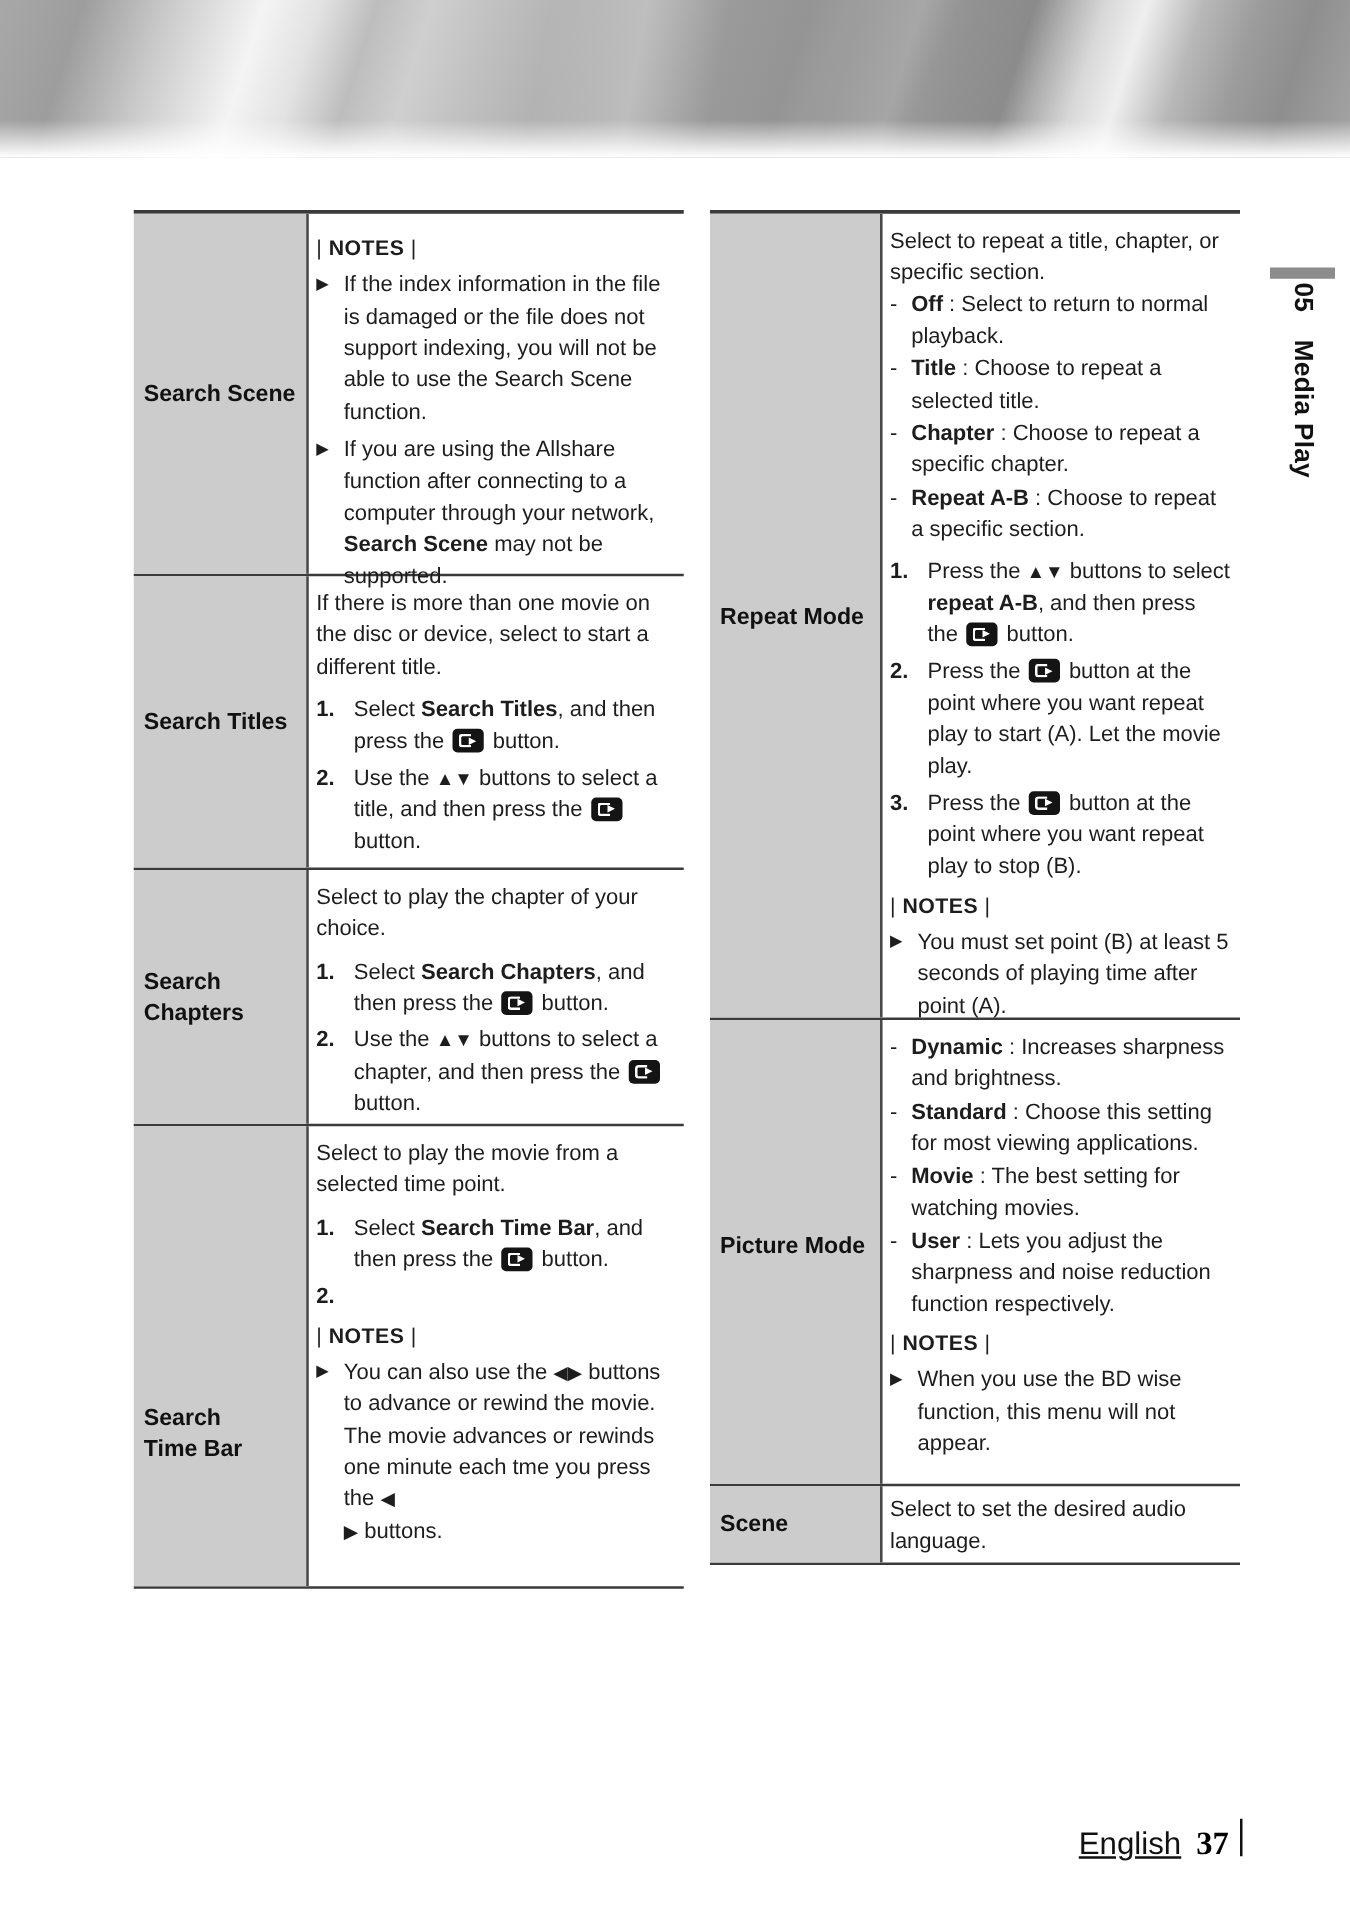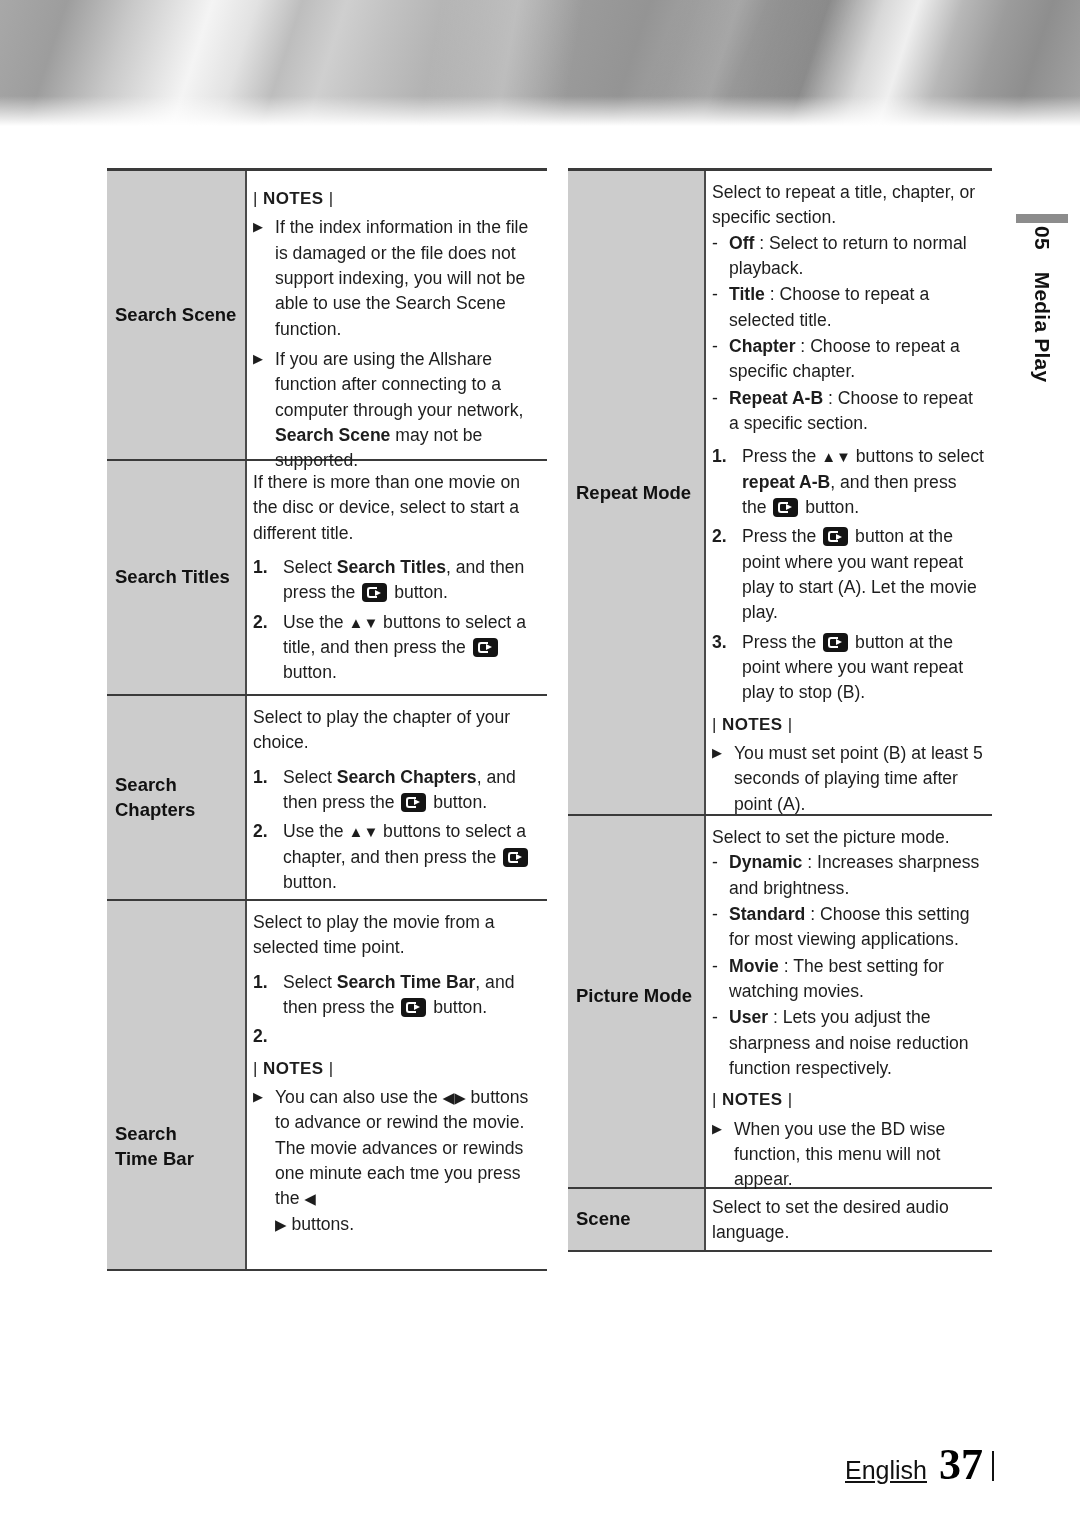--- a/index.html
+++ b/index.html
@@ -199,21 +199,21 @@
   
   #footer {
     position: absolute;
     right: 86px; bottom: 42px;
     display: flex;
     align-items: baseline;
     white-space: nowrap;
   }
   #footer-lang { font-size: 25px; color: #111; text-decoration: underline; }
   #footer-page {
-    font-size: 44px; font-weight: bold;
+    font-size: 26px; font-weight: bold;
     margin-left: 12px; color: #000;
     font-family: "Liberation Serif", serif;
   }
   #footer-bar {
     display: inline-block;
     width: 2px; height: 30px;
     background: #111;
     margin-left: 9px;
     position: relative; top: 2px;
   }
@@ -355,21 +355,20 @@
       <div class="bullet-item">
         <span class="bullet-mark">▶</span>
         <span class="bullet-body">You must set point (B) at least 5 seconds of playing time after point (A).</span>
       </div>
     </div>
   </div>
 
   <div class="row" style="height:373px;">
     <div class="cell-label" style="align-items:flex-start; padding-top:168px;">Picture Mode</div>
     <div class="cell-body">
-      <div class="para tight">Select to set the picture mode.</div>
       <div class="dash-item">
         <span class="dash-mark">-</span>
         <span class="dash-body"><span class="b">Dynamic</span><span> : Increases sharpness and brightness.</span></span>
       </div>
       <div class="dash-item">
         <span class="dash-mark">-</span>
         <span class="dash-body"><span class="b">Standard</span><span> : Choose this setting for most viewing applications.</span></span>
       </div>
       <div class="dash-item">
         <span class="dash-mark">-</span>

